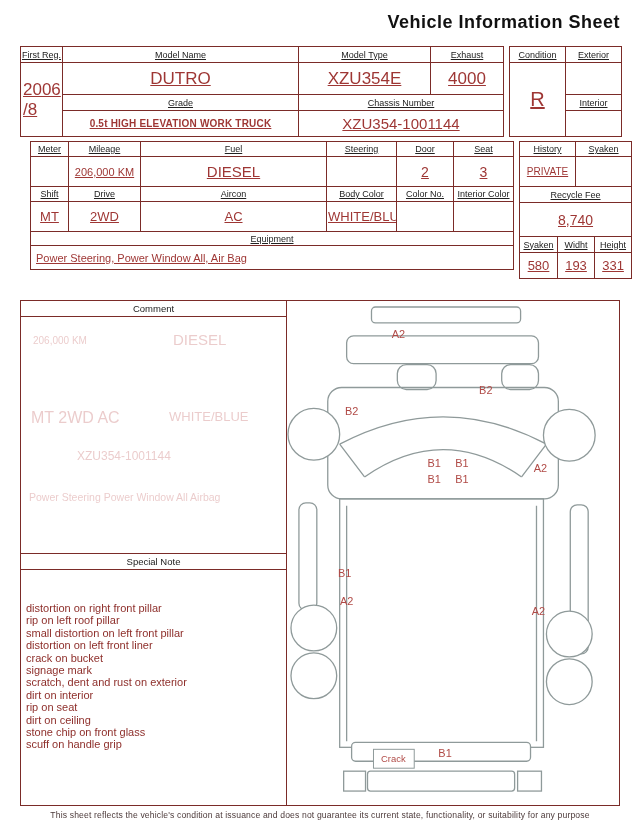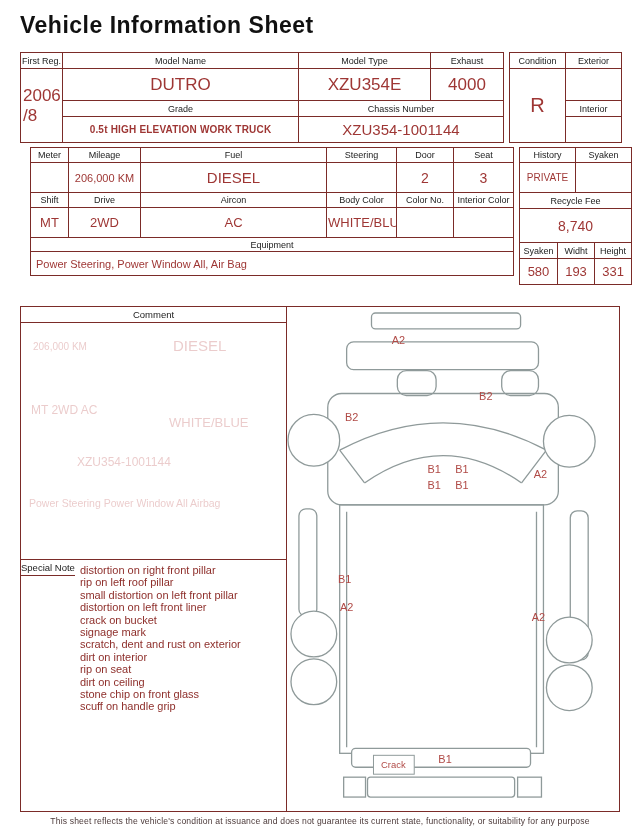--- a/index.html
+++ b/index.html
@@ -5,27 +5,27 @@
   * { box-sizing: border-box; }
   html,body { margin:0; padding:0; background:#fff; }
   body {
     width:640px; height:835px; overflow:hidden;
     font-family:"Liberation Sans", sans-serif;
     color:#1a1a1a;
   }
   .sheet { position:relative; width:640px; height:835px; padding:0 20px; }
 
   .title {
-    text-align:left; font-size:23px; font-weight:700; color:#111;
+    text-align:right; font-size:18px; font-weight:700; color:#111;
     padding-top:12px; margin-bottom:13px; letter-spacing:0.5px;
   }
 
   table { border-collapse:collapse; table-layout:fixed; }
   table { border:1.5px solid #7b2b28; }
-  td { border:1px solid #7b2b28; padding:0 1px; text-align:center; vertical-align:middle; overflow:hidden; }
+  td { border:1px solid #7b2b28; padding:0 1px; text-align:center; vertical-align:middle; overflow:hidden;text-decoration:underline; }
 
   .hdr { font-size:9px; color:#222; font-weight:400; }
   .val { color:#9e3634; }
 
   .row-flex { display:flex; gap:5px; align-items:flex-start; }
   .mt4 { margin-top:4px; }
 
   
   .v17 { font-size:17px; }
   .v15 { font-size:15px; }
@@ -38,21 +38,21 @@
   .grade-val { font-size:10px; font-weight:700; letter-spacing:0.2px; }
   .left-align { text-align:left; padding-left:5px; }
 
   
   .bottom-box {
     margin-top:21px; height:506px; border:1.5px solid #7b2b28;
     display:flex;
   }
   .left-panel { width:266px; border-right:1px solid #7b2b28; display:flex; flex-direction:column; }
   .comment-box { height:253px; border-bottom:1px solid #7b2b28; position:relative; }
-  .note-box { flex:1; display:flex; flex-direction:row; }
+  .note-box { flex:1; display:flex; flex-direction:column;gap:28px; }
   .panel-header {
     height:16px; border-bottom:1px solid #7b2b28; text-align:center;
     font-size:9.5px; color:#222; line-height:15px;
   }
   .notes { padding:4px 4px 0 5px; }
   .note-line { font-size:11px; line-height:12.4px; color:#8e2f2b; white-space:nowrap; }
 
   .ghost { position:absolute; color:#d89a9a; opacity:0.5; white-space:nowrap; pointer-events:none; }
 
   .diagram-area { flex:1; padding-top:3px; }
@@ -217,21 +217,21 @@
     </tbody>
       </table>
   </div>
 
   <div class="bottom-box">
     <div class="left-panel">
       <div class="comment-box">
         <div class="panel-header">Comment</div>
         <span class="ghost" style="left:12px; top:34px; font-size:10px;">206,000 KM</span>
         <span class="ghost" style="left:152px; top:30px; font-size:15px;">DIESEL</span>
-        <span class="ghost" style="left:10px; top:96px; font-size:12px;">MT  2WD  AC</span>
+        <span class="ghost" style="left:10px; top:108px; font-size:16px;">MT  2WD  AC</span>
         <span class="ghost" style="left:148px; top:108px; font-size:13px;">WHITE/BLUE</span>
         <span class="ghost" style="left:56px; top:148px; font-size:12px;">XZU354-1001144</span>
         <span class="ghost" style="left:8px; top:190px; font-size:10.5px;">Power Steering  Power Window  All  Airbag</span>
       </div>
       <div class="note-box">
         <div class="panel-header">Special Note</div>
         <div class="notes">
           <div class="note-line">distortion on right front pillar</div>
           <div class="note-line">rip on left roof pillar</div>
           <div class="note-line">small distortion on left front pillar</div>

